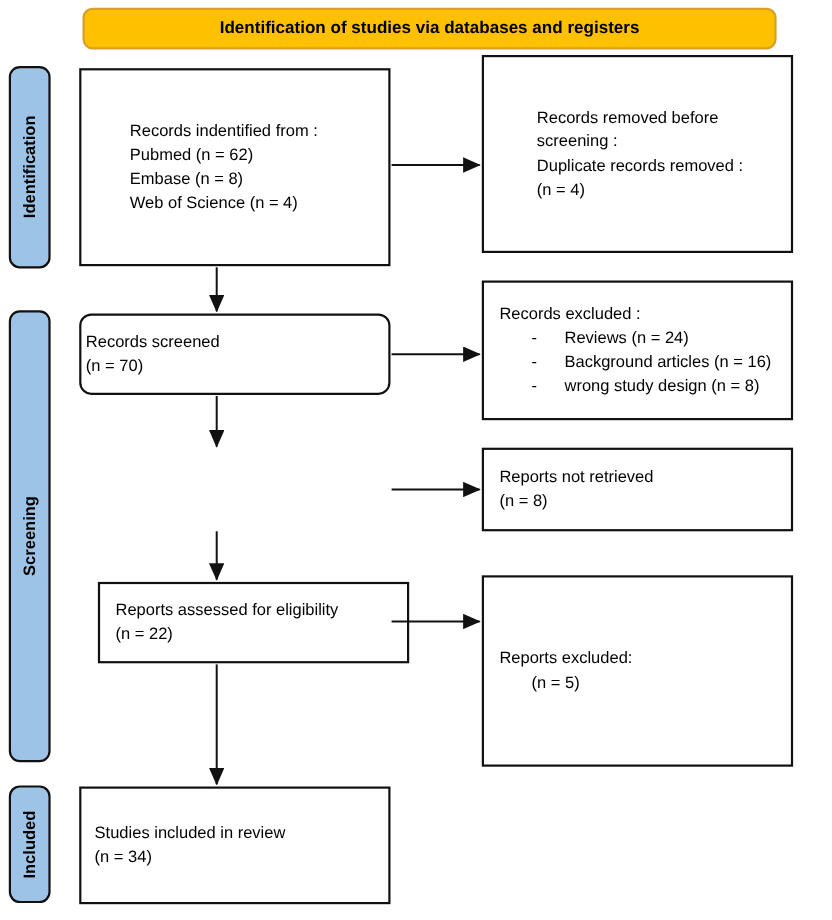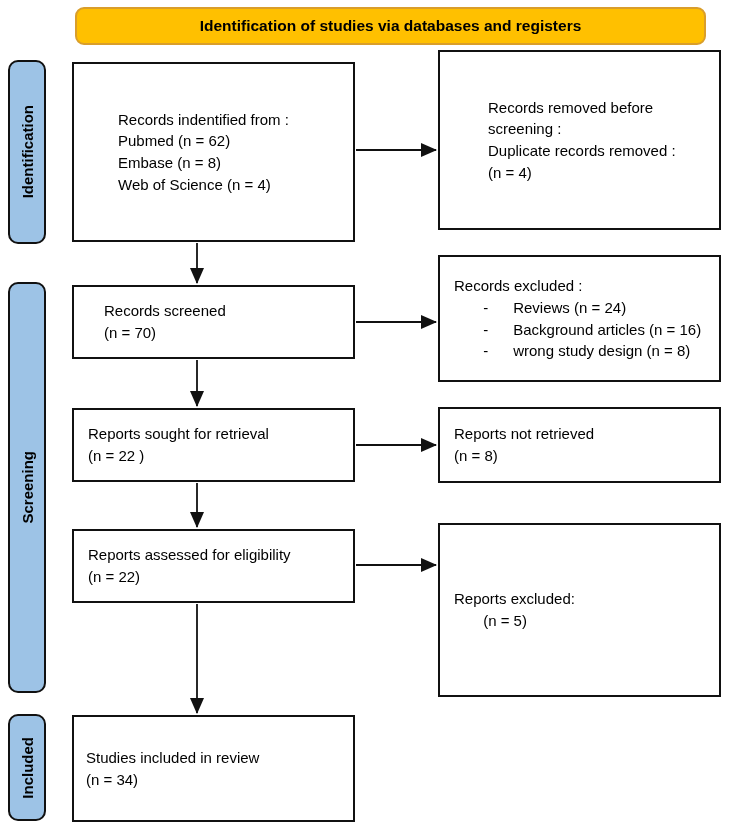--- a/index.html
+++ b/index.html
@@ -54,25 +54,25 @@
     box-sizing: border-box;
     display: flex; align-items: center;
     font-size: 15px; line-height: 1.45;
   }
   .box span { white-space: pre-wrap; display: block; }
   .col-left  { left: 72px;  }
   .col-right { left: 438px; }
 
   .box-records-identified    { top: 62px;  height: 180px; padding-left: 44px; padding-right: 6px; }
   .box-records-removed       { top: 50px;  height: 180px; padding-left: 48px; padding-right: 6px; }
-  .box-records-screened      { top: 285px; height: 74px;  padding-left: 30px; padding-right: 6px; }
+  .box-records-screened      { top: 285px; height: 74px;  padding-left: 4px; padding-right: 6px; border-radius: 11px; }
   .box-records-excluded      { top: 255px; height: 127px; padding-left: 14px; padding-right: 5px; }
   .box-reports-sought        { top: 408px; height: 74px;  padding-left: 14px; padding-right: 6px; }
   .box-reports-not-retrieved { top: 407px; height: 76px;  padding-left: 14px; padding-right: 6px; }
-  .box-reports-assessed      { top: 529px; height: 74px;  padding-left: 14px; padding-right: 6px; }
+  .box-reports-assessed      { top: 529px; height: 74px;  padding-left: 14px; padding-right: 6px; margin-left: 17px; }
   .box-reports-excluded      { top: 523px; height: 174px; padding-left: 14px; padding-right: 6px; }
   .box-studies-included      { top: 715px; height: 107px; padding-left: 12px; padding-right: 6px; }
 
   
   .arrows {
     position: absolute; left: 0; top: 0;
     width: 756px; height: 836px;
     pointer-events: none;
   }
 </style>
@@ -112,24 +112,20 @@
     <span>Records screened
 (n = 70)</span>
   </div>
   <div class="box col-right box-records-excluded">
     <span>Records excluded :
        -      Reviews (n = 24)
        -      Background articles (n = 16)
        -      wrong study design (n = 8)</span>
   </div>
 
-  <div class="box col-left box-reports-sought">
-    <span>Reports sought for retrieval
-(n = 22 )</span>
-  </div>
   <div class="box col-right box-reports-not-retrieved">
     <span>Reports not retrieved
 (n = 8)</span>
   </div>
 
   <div class="box col-left box-reports-assessed">
     <span>Reports assessed for eligibility
 (n = 22)</span>
   </div>
   <div class="box col-right box-reports-excluded">

